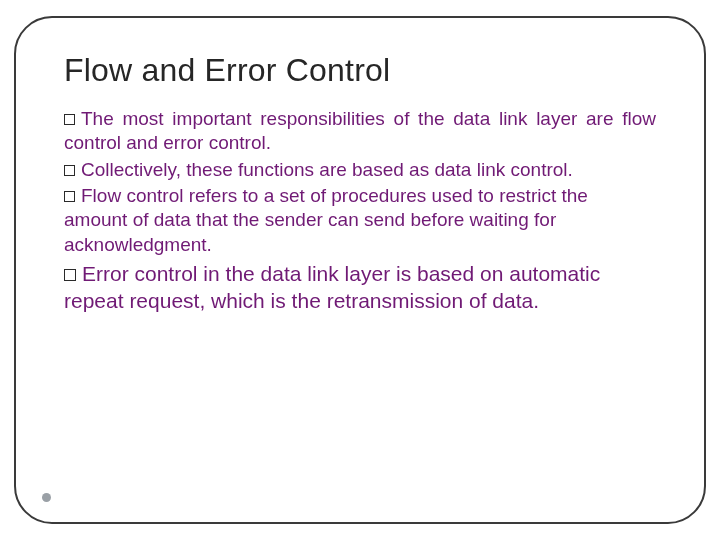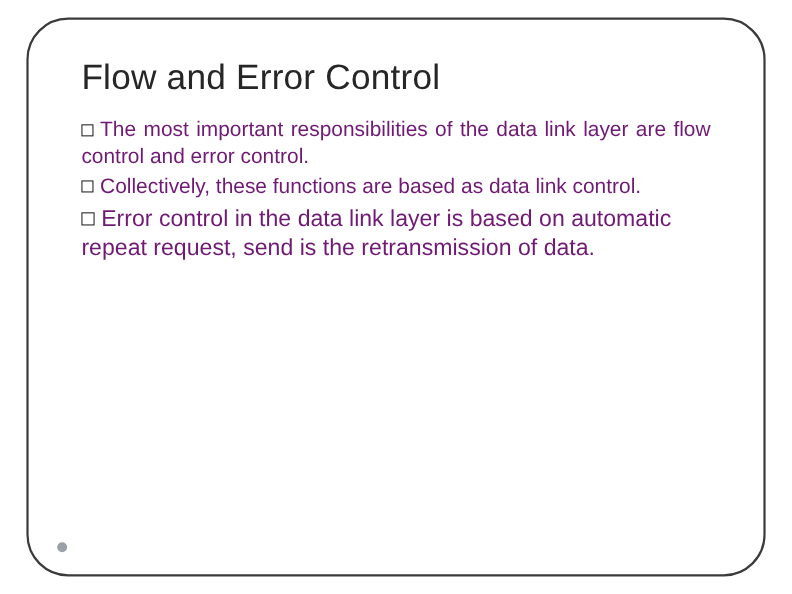--- a/index.html
+++ b/index.html
@@ -8,21 +8,21 @@
     width: 720px;
     height: 540px;
     background: #ffffff;
     font-family: Arial, Helvetica, sans-serif;
     color: #2a2a2a;
   }
   .slide {
     box-sizing: border-box;
     width: 720px;
     height: 540px;
-    padding: 16px 24px;
+    padding: 16px 14px;
     position: relative;
   }
   .frame {
     width: 100%;
     height: 100%;
     border: 2px solid #3a3a3a;
     border-radius: 38px;
     box-sizing: border-box;
     padding: 34px 48px 30px 48px;
     position: relative;
@@ -76,17 +76,18 @@
 </style>
 </head>
 <body>
 
 <div class="slide">
   <div class="frame">
     <h1 class="title">Flow and Error Control</h1>
     <div class="body">
       <p class="item just"><span class="bullet"></span><span>The most important responsibilities of the data link layer are flow control and error control.</span></p>
       <p class="item just"><span class="bullet"></span><span>Collectively, these functions are based as data link control.</span></p>
-      <p class="item item-big"><span class="bullet"></span><span>Error control in the data link layer is based on automatic repeat request, send is the retransmission of data.</span></p>
+      <p class="item"><span class="bullet"></span><span>Flow control refers to a set of procedures used to restrict  the amount of data that the sender can send before waiting for acknowledgment.</span></p>
+      <p class="item item-big"><span class="bullet"></span><span>Error control in the data link layer is based on automatic repeat request, which is the retransmission of data.</span></p>
     </div>
     <div class="pagedot"></div>
   </div>
 </div>
 
 </body></html>

